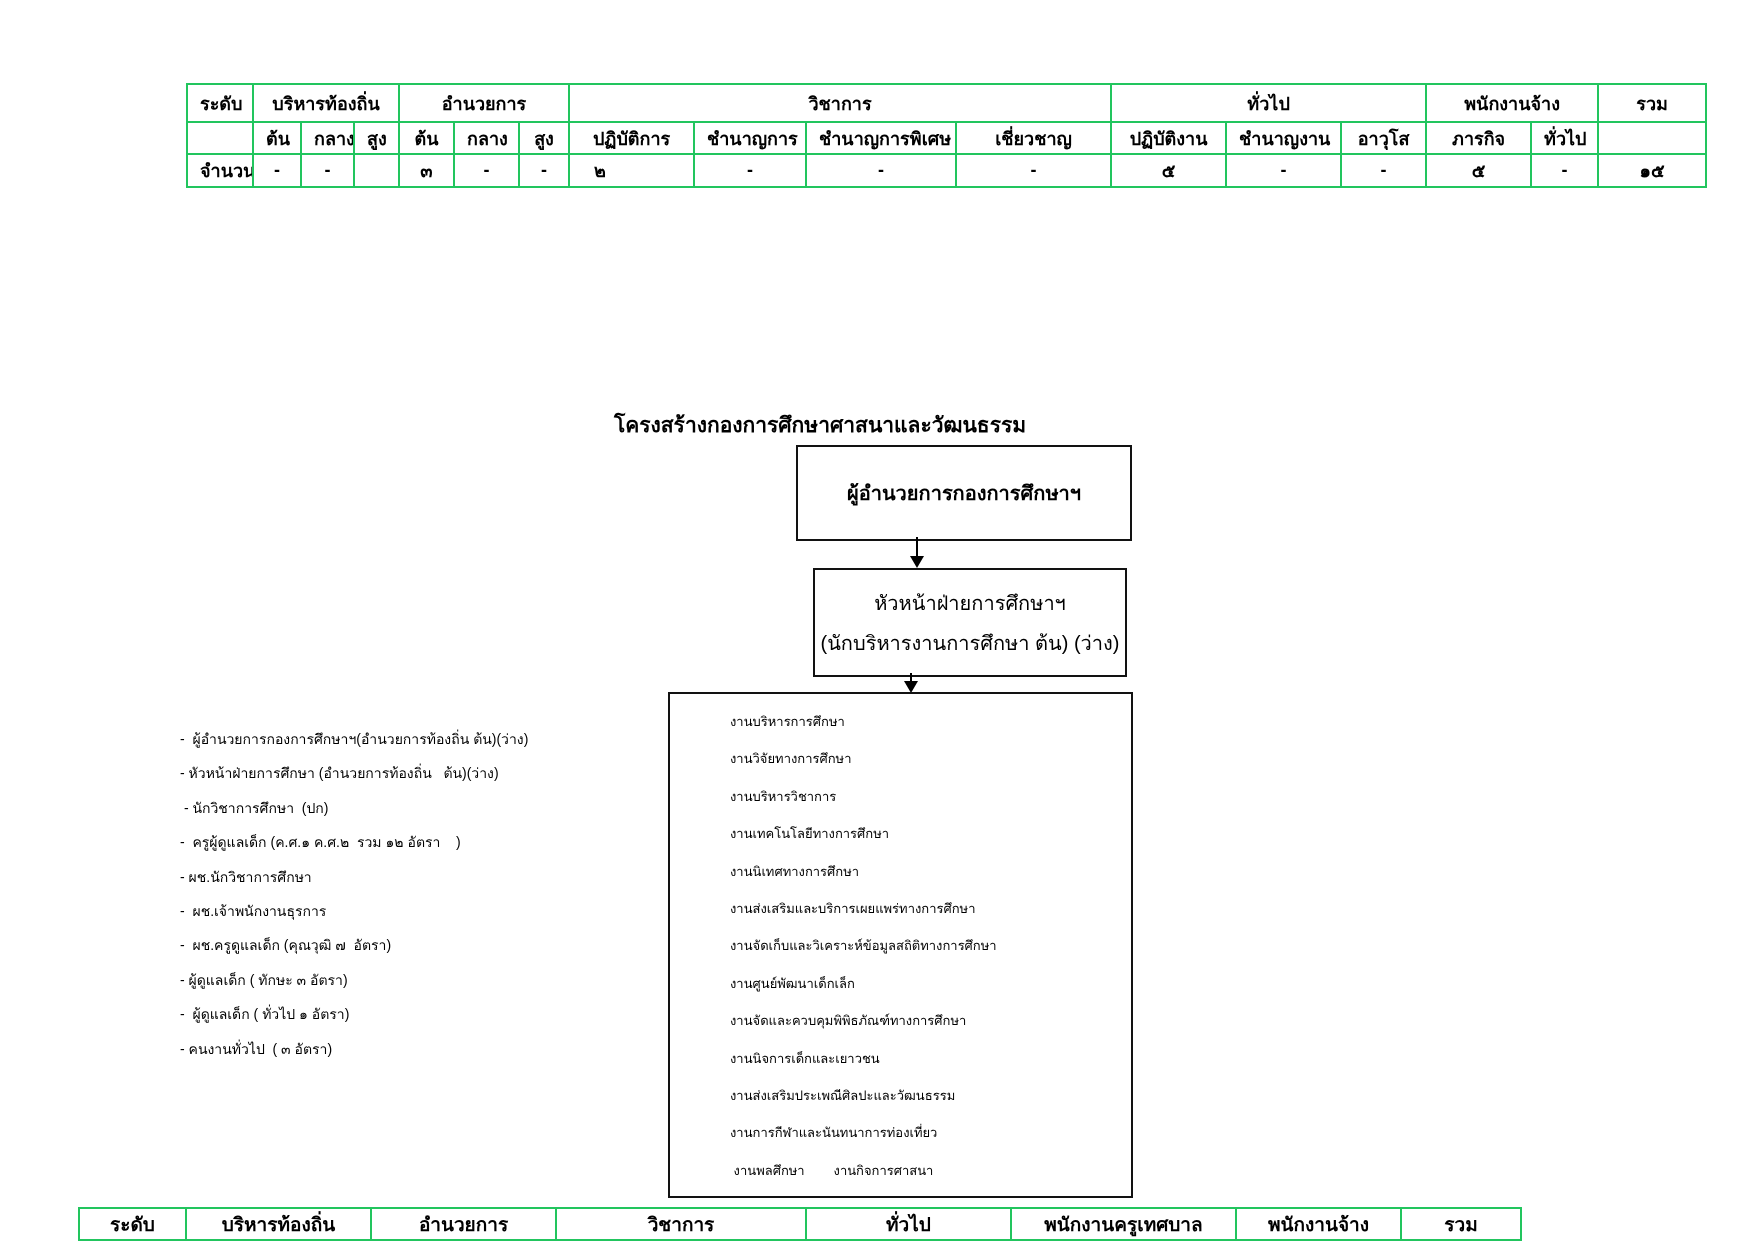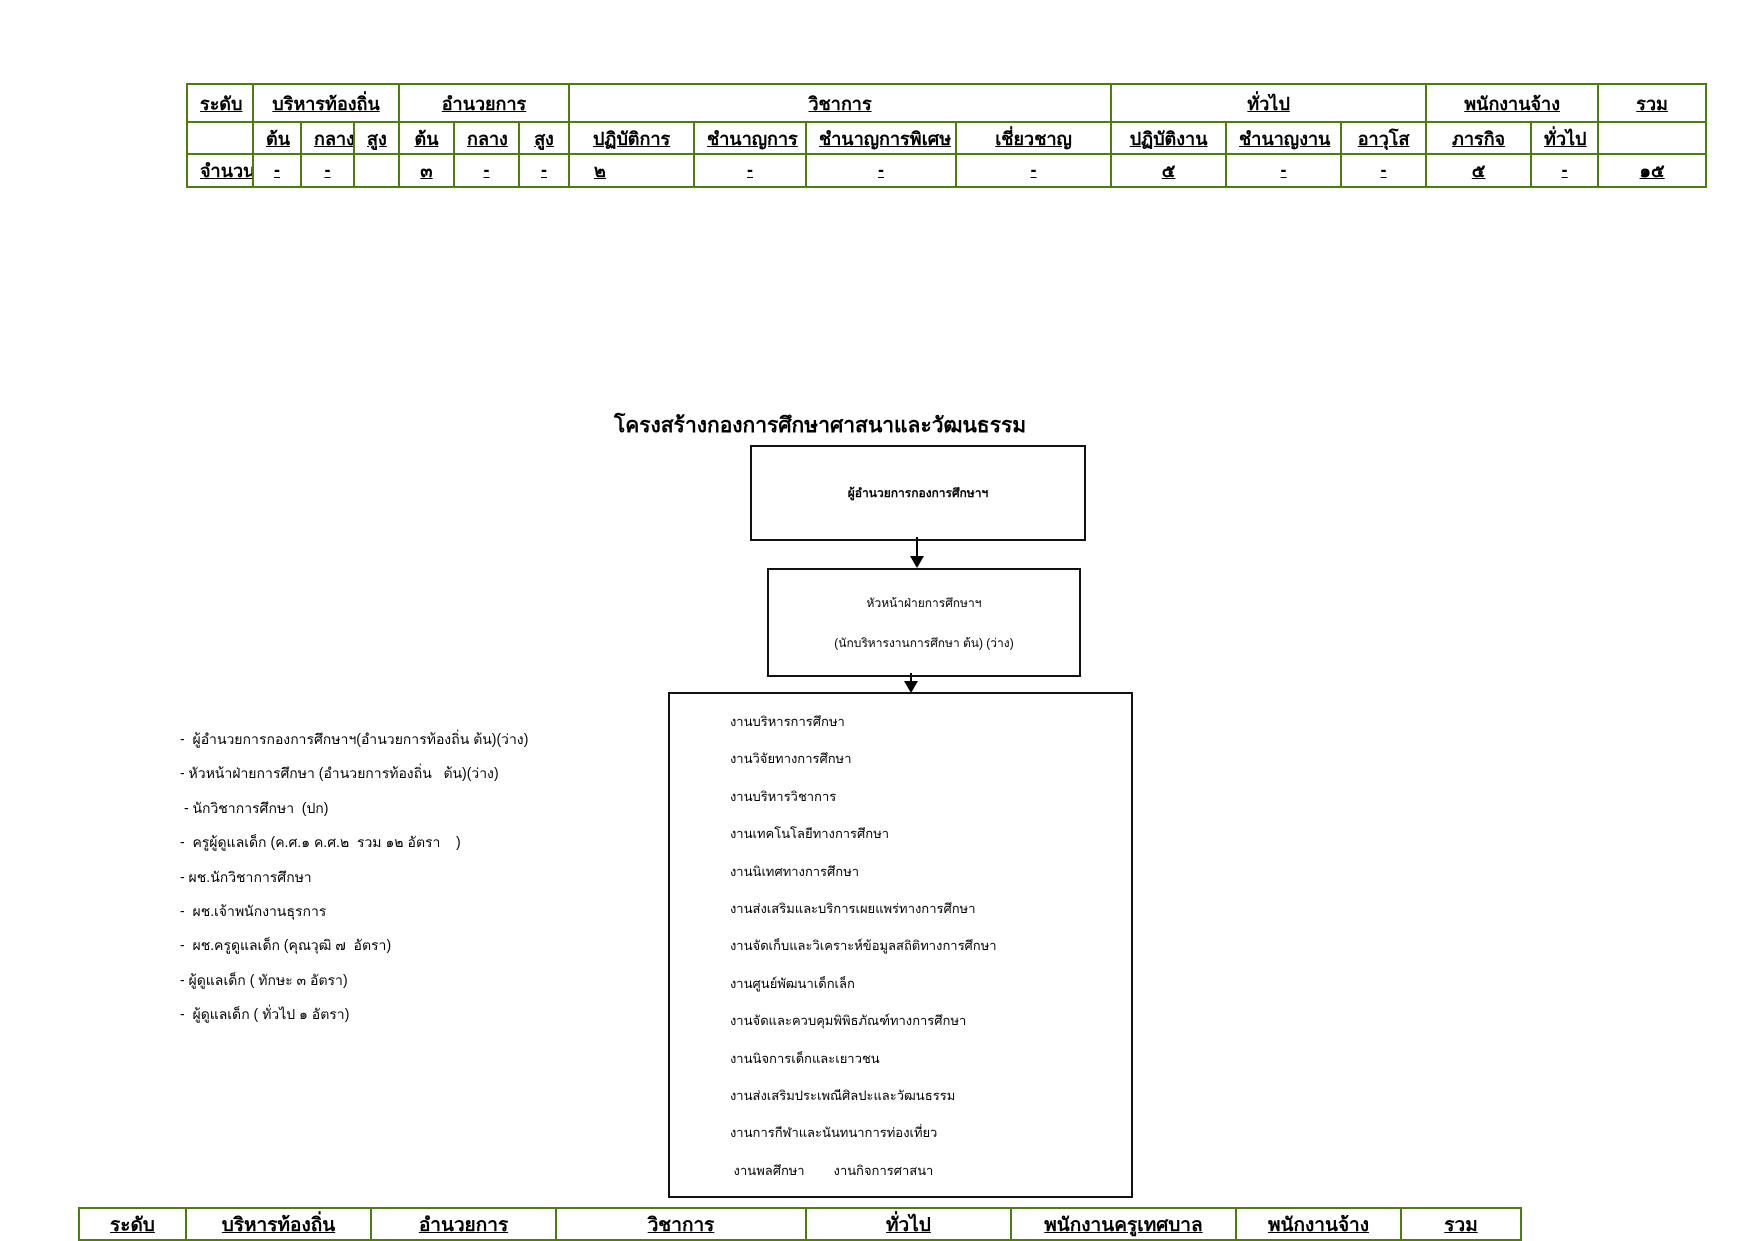--- a/index.html
+++ b/index.html
@@ -2,34 +2,34 @@
 <html><head>
 <meta charset="utf-8">
 <style>
   html,body{margin:0;padding:0;background:#ffffff;}
   body{
     width:1755px;height:1241px;position:relative;overflow:hidden;
     font-family:"Liberation Sans","DejaVu Sans",sans-serif;
     color:#000;
   }
   table{border-collapse:collapse;table-layout:fixed;position:absolute;background:#fff;}
-  td{border:2px solid #4d7c0f;text-align:center;vertical-align:middle;
-     font-size:18px;font-weight:bold;padding:0 12px;overflow:hidden;white-space:nowrap;text-decoration:underline;}
+  td{border:2px solid #22c55e;text-align:center;vertical-align:middle;
+     font-size:18px;font-weight:bold;padding:0 12px;overflow:hidden;white-space:nowrap;}
   
   .top-table{left:186px;top:83px;width:1519px;}
   .top-table .r1 td{height:36px;}
   .top-table .r2 td{height:30px;}
   .top-table .r3 td{height:31px;}
   
   .doc-title{position:absolute;left:0;top:388px;width:1640px;text-align:center;
     font-size:21px;font-weight:bold;margin-top:20px;}
   
   .org-box{position:absolute;border:2px solid #121212;background:#fff;
     display:flex;flex-direction:column;align-items:center;justify-content:center;
-    text-align:center;font-size:12px;}
+    text-align:center;font-size:20px;margin-left:46px;}
   .box1{left:750px;top:445px;width:332px;height:92px;font-weight:bold;line-height:31px;}
   .box2{left:767px;top:568px;width:310px;height:105px;line-height:40px;}
   .arrow{position:absolute;width:2px;background:#000;}
   .arrow-head{position:absolute;width:0;height:0;
     border-left:7px solid transparent;border-right:7px solid transparent;
     border-top:12px solid #000;}
   .arrow1{left:916px;top:537px;height:20px;}
   .arrow1-head{left:910px;top:556px;}
   .arrow2{left:910px;top:673px;height:9px;}
   .arrow2-head{left:904px;top:681px;}
@@ -156,20 +156,21 @@
 <div class="staff-list">
   <div class="staff-item">-  ผู้อำนวยการกองการศึกษาฯ(อำนวยการท้องถิ่น ต้น)(ว่าง)</div>
   <div class="staff-item">- หัวหน้าฝ่ายการศึกษา (อำนวยการท้องถิ่น   ต้น)(ว่าง)</div>
   <div class="staff-item"> - นักวิชาการศึกษา  (ปก)</div>
   <div class="staff-item">-  ครูผู้ดูแลเด็ก (ค.ศ.๑ ค.ศ.๒  รวม ๑๒ อัตรา    )</div>
   <div class="staff-item">- ผช.นักวิชาการศึกษา</div>
   <div class="staff-item">-  ผช.เจ้าพนักงานธุรการ</div>
   <div class="staff-item">-  ผช.ครูดูแลเด็ก (คุณวุฒิ ๗  อัตรา)</div>
   <div class="staff-item">- ผู้ดูแลเด็ก ( ทักษะ ๓ อัตรา)</div>
   <div class="staff-item">-  ผู้ดูแลเด็ก ( ทั่วไป ๑ อัตรา)</div>
+  <div class="staff-item">- คนงานทั่วไป  ( ๓ อัตรา)</div>
 </div>
 
 <table class="bottom-table">
   <colgroup>
     <col style="width:107px">
       <col style="width:185px">
       <col style="width:185px">
       <col style="width:250px">
     <col style="width:205px">
       <col style="width:225px">

